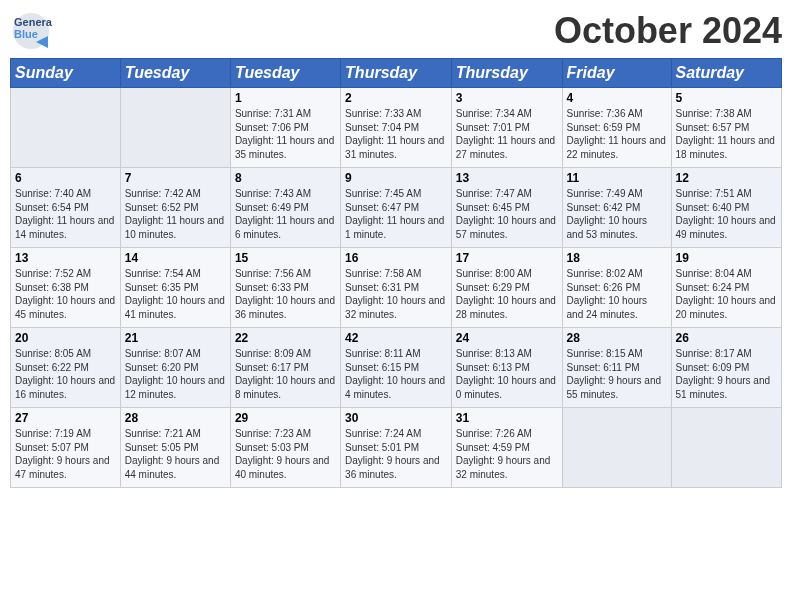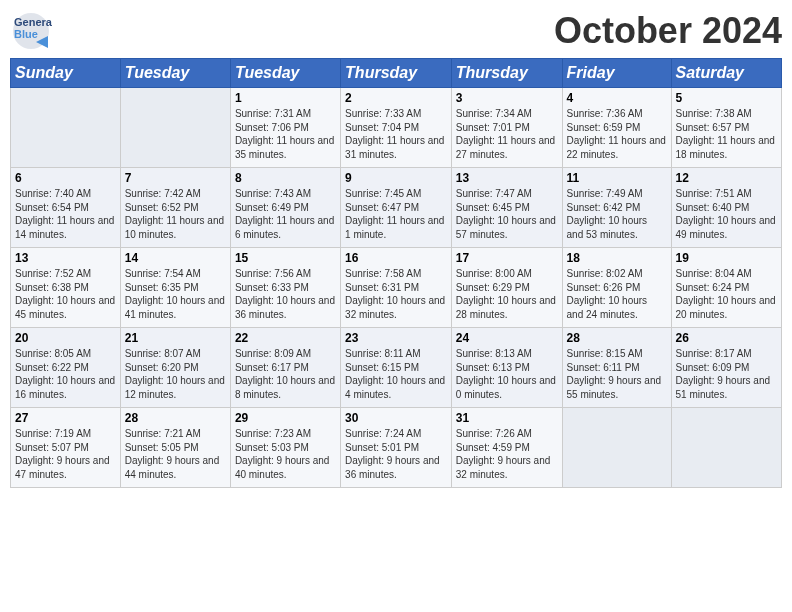--- a/index.html
+++ b/index.html
@@ -202,21 +202,21 @@
         </td>
         <td>
           <span class="day-num">21</span>
           <div class="day-info">Sunrise: 8:07 AM<br>Sunset: 6:20 PM<br>Daylight: 10 hours and 12 minutes.</div>
         </td>
         <td>
           <span class="day-num">22</span>
           <div class="day-info">Sunrise: 8:09 AM<br>Sunset: 6:17 PM<br>Daylight: 10 hours and 8 minutes.</div>
         </td>
         <td>
-          <span class="day-num">23</span>
+          <span class="day-num">42</span>
           <div class="day-info">Sunrise: 8:11 AM<br>Sunset: 6:15 PM<br>Daylight: 10 hours and 4 minutes.</div>
         </td>
         <td>
           <span class="day-num">24</span>
           <div class="day-info">Sunrise: 8:13 AM<br>Sunset: 6:13 PM<br>Daylight: 10 hours and 0 minutes.</div>
         </td>
         <td>
           <span class="day-num">28</span>
           <div class="day-info">Sunrise: 8:15 AM<br>Sunset: 6:11 PM<br>Daylight: 9 hours and 55 minutes.</div>
         </td>

